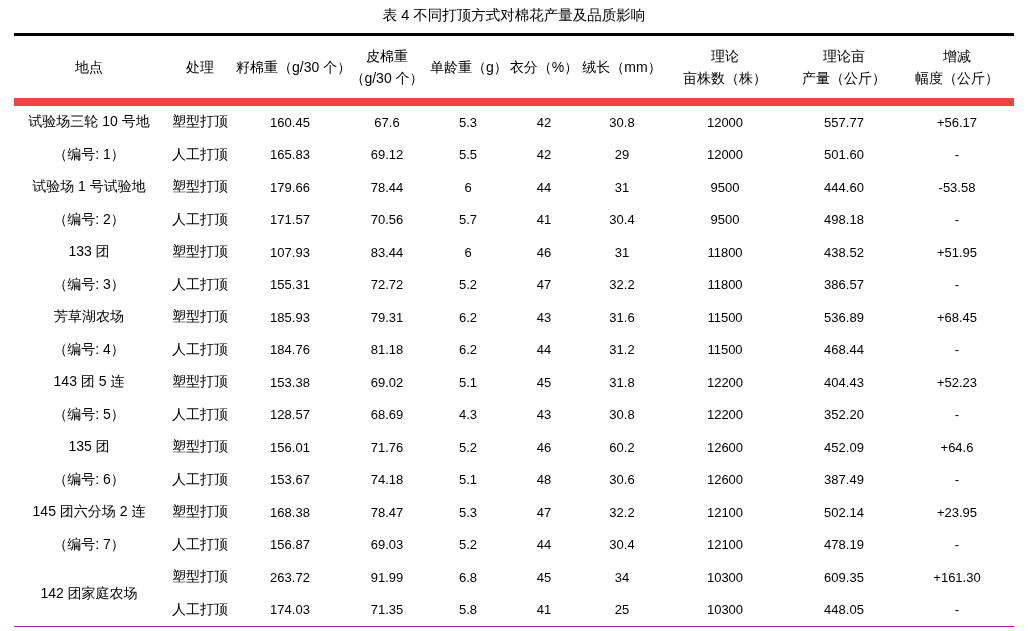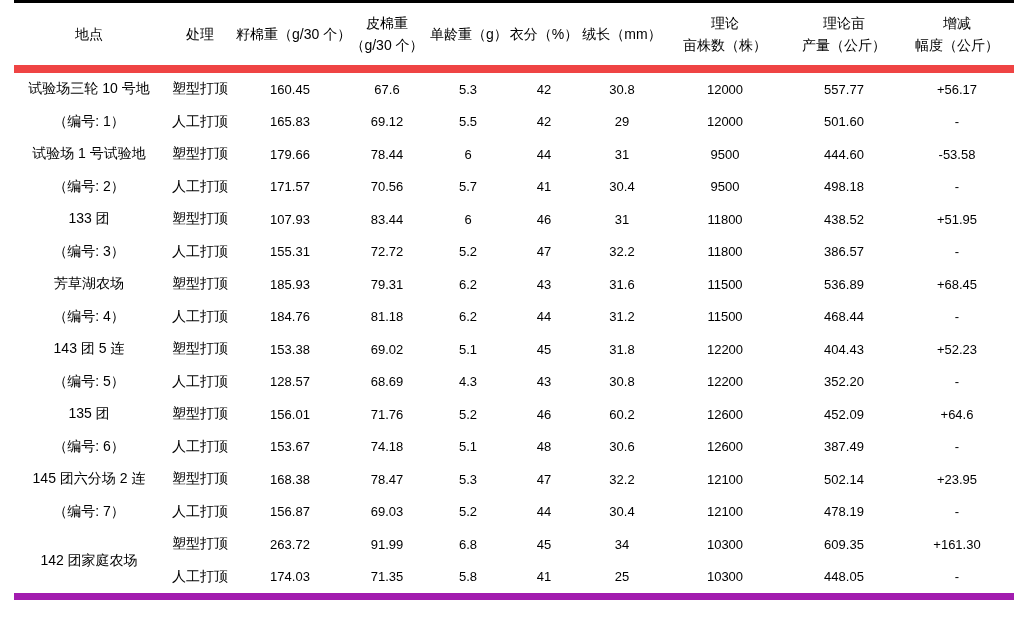--- a/index.html
+++ b/index.html
@@ -22,21 +22,21 @@
     border-collapse:collapse;
     table-layout:fixed;
     margin-left:14px;
     width:1000px;
   }
   table.data-table thead tr {
     border-top:3px solid #000000;
     border-bottom:8px solid #ef4444;
   }
   table.data-table tbody {
-    border-bottom:7px solid #a21caf;
+    border-bottom:1px solid #a21caf;
   }
   th {
     font-weight:normal;
     font-size:14px;
     height:62px;
     padding:0;
     text-align:center;
     vertical-align:middle;
     white-space:nowrap;
   }
@@ -49,20 +49,21 @@
     font-size:13px;
     white-space:nowrap;
   }
   td.loc, td.treat { font-size:14px; }
   td.bold { font-weight:normal; }
 </style>
 </head>
 <body>
 
 <div class="doc">
+  <div class="doc-title">表 4 不同打顶方式对棉花产量及品质影响</div>
 
   <table class="data-table">
     <colgroup>
       <col style="width:150px">
         <col style="width:72px">
         <col style="width:108px">
       <col style="width:86px">
         <col style="width:76px">
         <col style="width:76px">
       <col style="width:80px">

